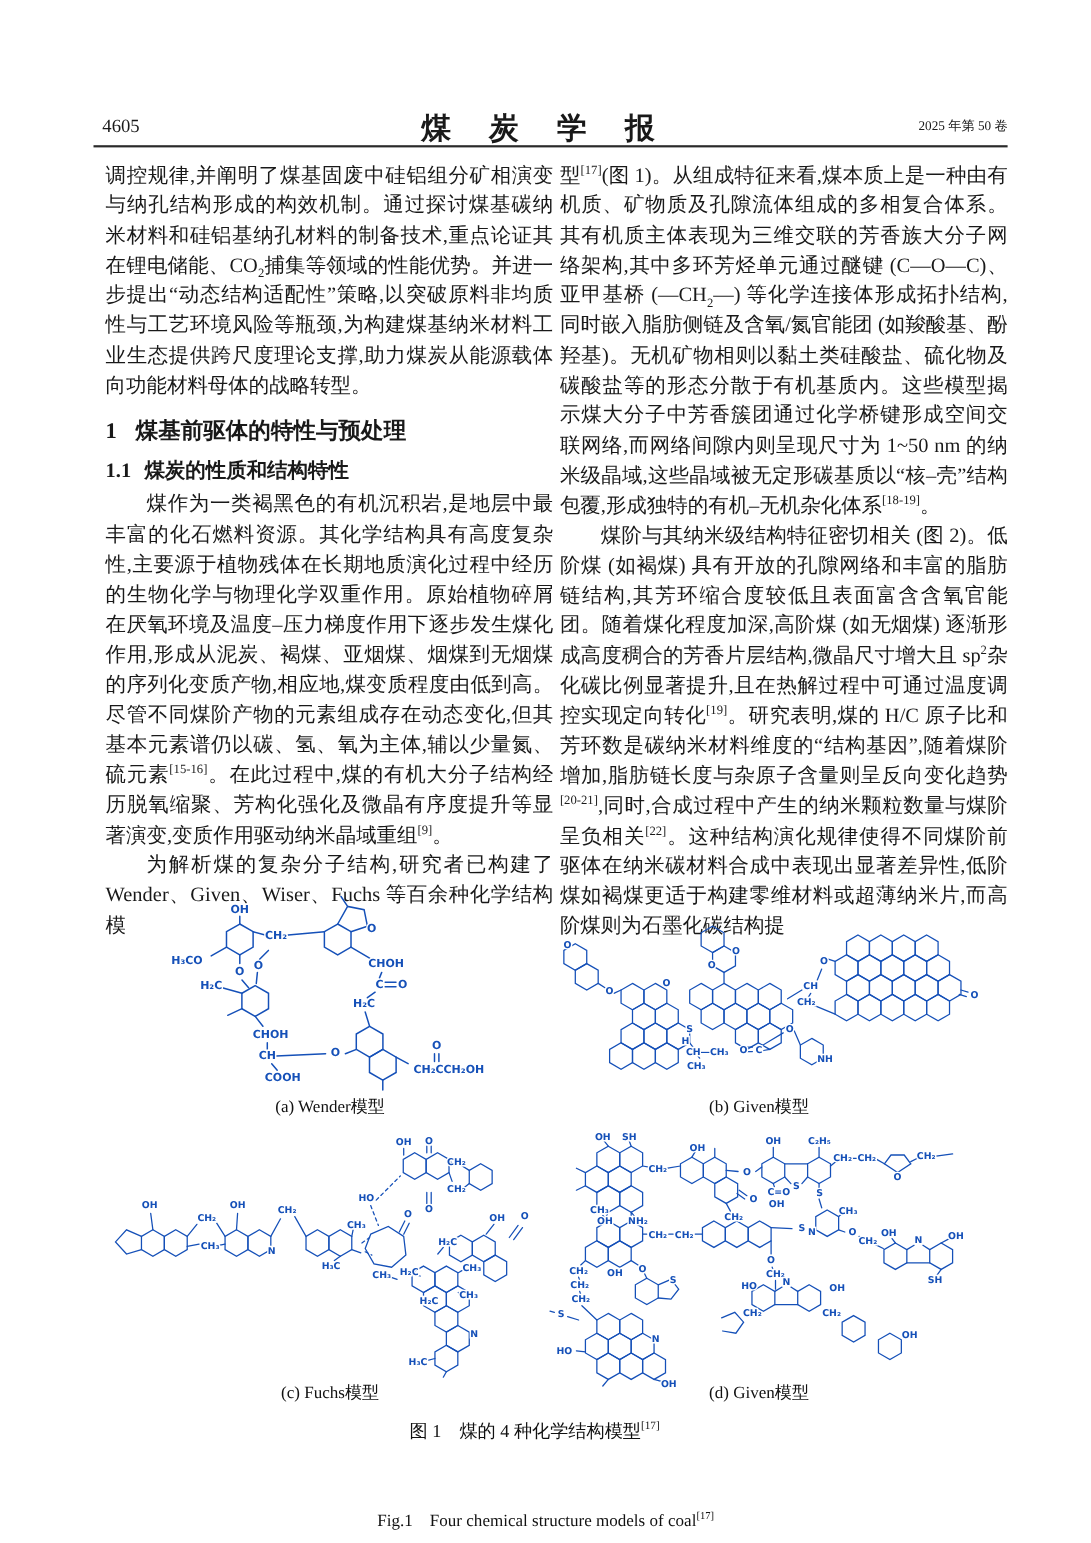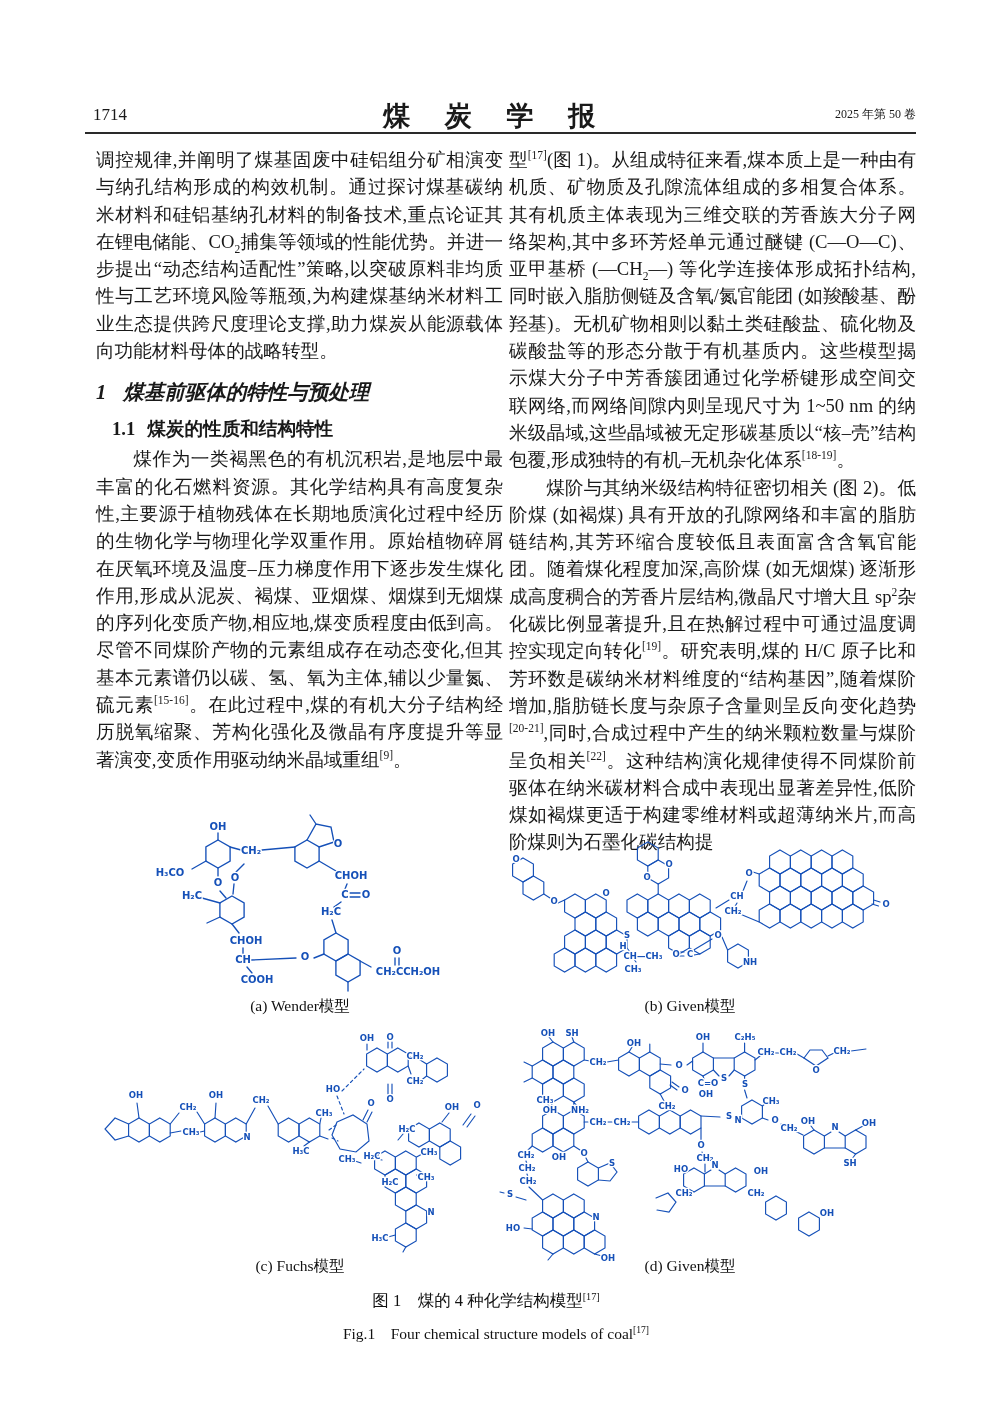--- a/index.html
+++ b/index.html
@@ -13,53 +13,54 @@
   .hdr-rule{position:absolute;left:85px;top:132px;width:831px;height:2px;background:#2a2a2a;}
   
   .col{position:absolute;top:146px;width:407px;font-size:18.6px;line-height:27.3px;
        text-align:justify;text-justify:inter-ideograph;}
   .col-left{left:96px;}
   .col-right{left:509px;}
   .para{margin:0;}
   .indent{text-indent:2em;}
   sup.ref{font-size:0.62em;vertical-align:super;line-height:0;}
   sub.chem{font-size:0.62em;vertical-align:sub;line-height:0;}
-  .h1line{font-size:20.5px;font-weight:bold;margin:15px 0 11px 0;text-align:left;line-height:26px;font-style:italic;}
+  .h1line{font-size:20.5px;font-weight:bold;margin:15px 0 11px 0;text-align:left;line-height:26px;}
   .h1line .num{margin-right:17px;}
-  .h2line{font-size:18.6px;font-weight:bold;margin:4px 0 3px 16px;text-align:left;line-height:26px;}
+  .h2line{font-size:18.6px;font-weight:bold;margin:4px 0 3px 0;text-align:left;line-height:26px;}
   .h2line .num{margin-right:12px;}
   
   .figwrap{position:absolute;left:0;top:0;}
   svg.struct{position:absolute;overflow:visible;}
   .bond{stroke:#1550b8;stroke-width:1.15;fill:none;stroke-linecap:round;}
   .bondA{stroke-width:1.35;}
   .dash{stroke-dasharray:3 3;}
   text.atom{fill:#1550b8;font-family:"DejaVu Sans",sans-serif;font-weight:bold;
             text-anchor:middle;paint-order:stroke;stroke:#ffffff;stroke-width:2.6px;}
   .atomA{font-size:10px;}
   .atomS{font-size:8.5px;}
   .sublabel{position:absolute;font-size:15.5px;color:#111;text-align:center;}
   .cap-zh{position:absolute;left:0;width:972px;text-align:center;font-size:16.5px;color:#111;}
   .cap-en{position:absolute;left:0;width:992px;text-align:center;font-size:15.5px;color:#111;}
 </style>
 </head>
 <body>
 
 <div class="page">
 
-  <div class="hdr-page">1714</div>
+  <div class="hdr-page">4605</div>
   <div class="hdr-title">煤 炭 学 报</div>
   <div class="hdr-issue">2025 年第 50 卷</div>
   <div class="hdr-rule"></div>
 
   <div class="col col-left">
     <p class="para"><span>调控规律,并阐明了煤基固废中硅铝组分矿相演变与纳孔结构形成的构效机制。通过探讨煤基碳纳米材料和硅铝基纳孔材料的制备技术,重点论证其在锂电储能、CO</span><sub class="chem">2</sub><span>捕集等领域的性能优势。并进一步提出“动态结构适配性”策略,以突破原料非均质性与工艺环境风险等瓶颈,为构建煤基纳米材料工业生态提供跨尺度理论支撑,助力煤炭从能源载体向功能材料母体的战略转型。</span></p>
     <div class="h1line"><span class="num">1</span><span>煤基前驱体的特性与预处理</span></div>
     <div class="h2line"><span class="num">1.1</span><span>煤炭的性质和结构特性</span></div>
     <p class="para indent"><span>煤作为一类褐黑色的有机沉积岩,是地层中最丰富的化石燃料资源。其化学结构具有高度复杂性,主要源于植物残体在长期地质演化过程中经历的生物化学与物理化学双重作用。原始植物碎屑在厌氧环境及温度–压力梯度作用下逐步发生煤化作用,形成从泥炭、褐煤、亚烟煤、烟煤到无烟煤的序列化变质产物,相应地,煤变质程度由低到高。尽管不同煤阶产物的元素组成存在动态变化,但其基本元素谱仍以碳、氢、氧为主体,辅以少量氮、硫元素</span><sup class="ref">[15-16]</sup><span>。在此过程中,煤的有机大分子结构经历脱氧缩聚、芳构化强化及微晶有序度提升等显著演变,变质作用驱动纳米晶域重组</span><sup class="ref">[9]</sup><span>。</span></p>
+    <p class="para indent"><span>为解析煤的复杂分子结构,研究者已构建了 Wender、Given、Wiser、Fuchs 等百余种化学结构模</span></p>
   </div>
 
   <div class="col col-right">
     <p class="para"><span>型</span><sup class="ref">[17]</sup><span>(图 1)。从组成特征来看,煤本质上是一种由有机质、矿物质及孔隙流体组成的多相复合体系。其有机质主体表现为三维交联的芳香族大分子网络架构,其中多环芳烃单元通过醚键 (C—O—C)、亚甲基桥 (—CH</span><sub class="chem">2</sub><span>—) 等化学连接体形成拓扑结构,同时嵌入脂肪侧链及含氧/氮官能团 (如羧酸基、酚羟基)。无机矿物相则以黏土类硅酸盐、硫化物及碳酸盐等的形态分散于有机基质内。这些模型揭示煤大分子中芳香簇团通过化学桥键形成空间交联网络,而网络间隙内则呈现尺寸为 1~50 nm 的纳米级晶域,这些晶域被无定形碳基质以“核–壳”结构包覆,形成独特的有机–无机杂化体系</span><sup class="ref">[18-19]</sup><span>。</span></p>
     <p class="para indent"><span>煤阶与其纳米级结构特征密切相关 (图 2)。低阶煤 (如褐煤) 具有开放的孔隙网络和丰富的脂肪链结构,其芳环缩合度较低且表面富含含氧官能团。随着煤化程度加深,高阶煤 (如无烟煤) 逐渐形成高度稠合的芳香片层结构,微晶尺寸增大且 sp</span><sup class="ref">2</sup><span>杂化碳比例显著提升,且在热解过程中可通过温度调控实现定向转化</span><sup class="ref">[19]</sup><span>。研究表明,煤的 H/C 原子比和芳环数是碳纳米材料维度的“结构基因”,随着煤阶增加,脂肪链长度与杂原子含量则呈反向变化趋势</span><sup class="ref">[20-21]</sup><span>,同时,合成过程中产生的纳米颗粒数量与煤阶呈负相关</span><sup class="ref">[22]</sup><span>。这种结构演化规律使得不同煤阶前驱体在纳米碳材料合成中表现出显著差异性,低阶煤如褐煤更适于构建零维材料或超薄纳米片,而高阶煤则为石墨化碳结构提</span></p>
   </div>
 
   <div class="figwrap">
 
     <svg style="position:absolute;width:0;height:0;">
@@ -369,16 +370,16 @@
         <text class="atom atomS" x="329" y="194">OH</text>
       </g>
     </svg>
 
     <div class="sublabel" style="left:200px;top:996px;width:200px;">(a) Wender模型</div>
     <div class="sublabel" style="left:590px;top:996px;width:200px;">(b) Given模型</div>
     <div class="sublabel" style="left:200px;top:1256px;width:200px;">(c) Fuchs模型</div>
     <div class="sublabel" style="left:590px;top:1256px;width:200px;">(d) Given模型</div>
 
     <div class="cap-zh" style="top:1290px;"><span>图 1　煤的 4 种化学结构模型</span><sup class="ref">[17]</sup></div>
-    <div class="cap-en" style="top:1324px;"><span>Fig.1　Four chemical structure models of coal</span><sup class="ref">[17]</sup></div>
+    <div class="cap-en" style="top:1372px;"><span>Fig.1　Four chemical structure models of coal</span><sup class="ref">[17]</sup></div>
   </div>
 
 </div>
 
 </body></html>

